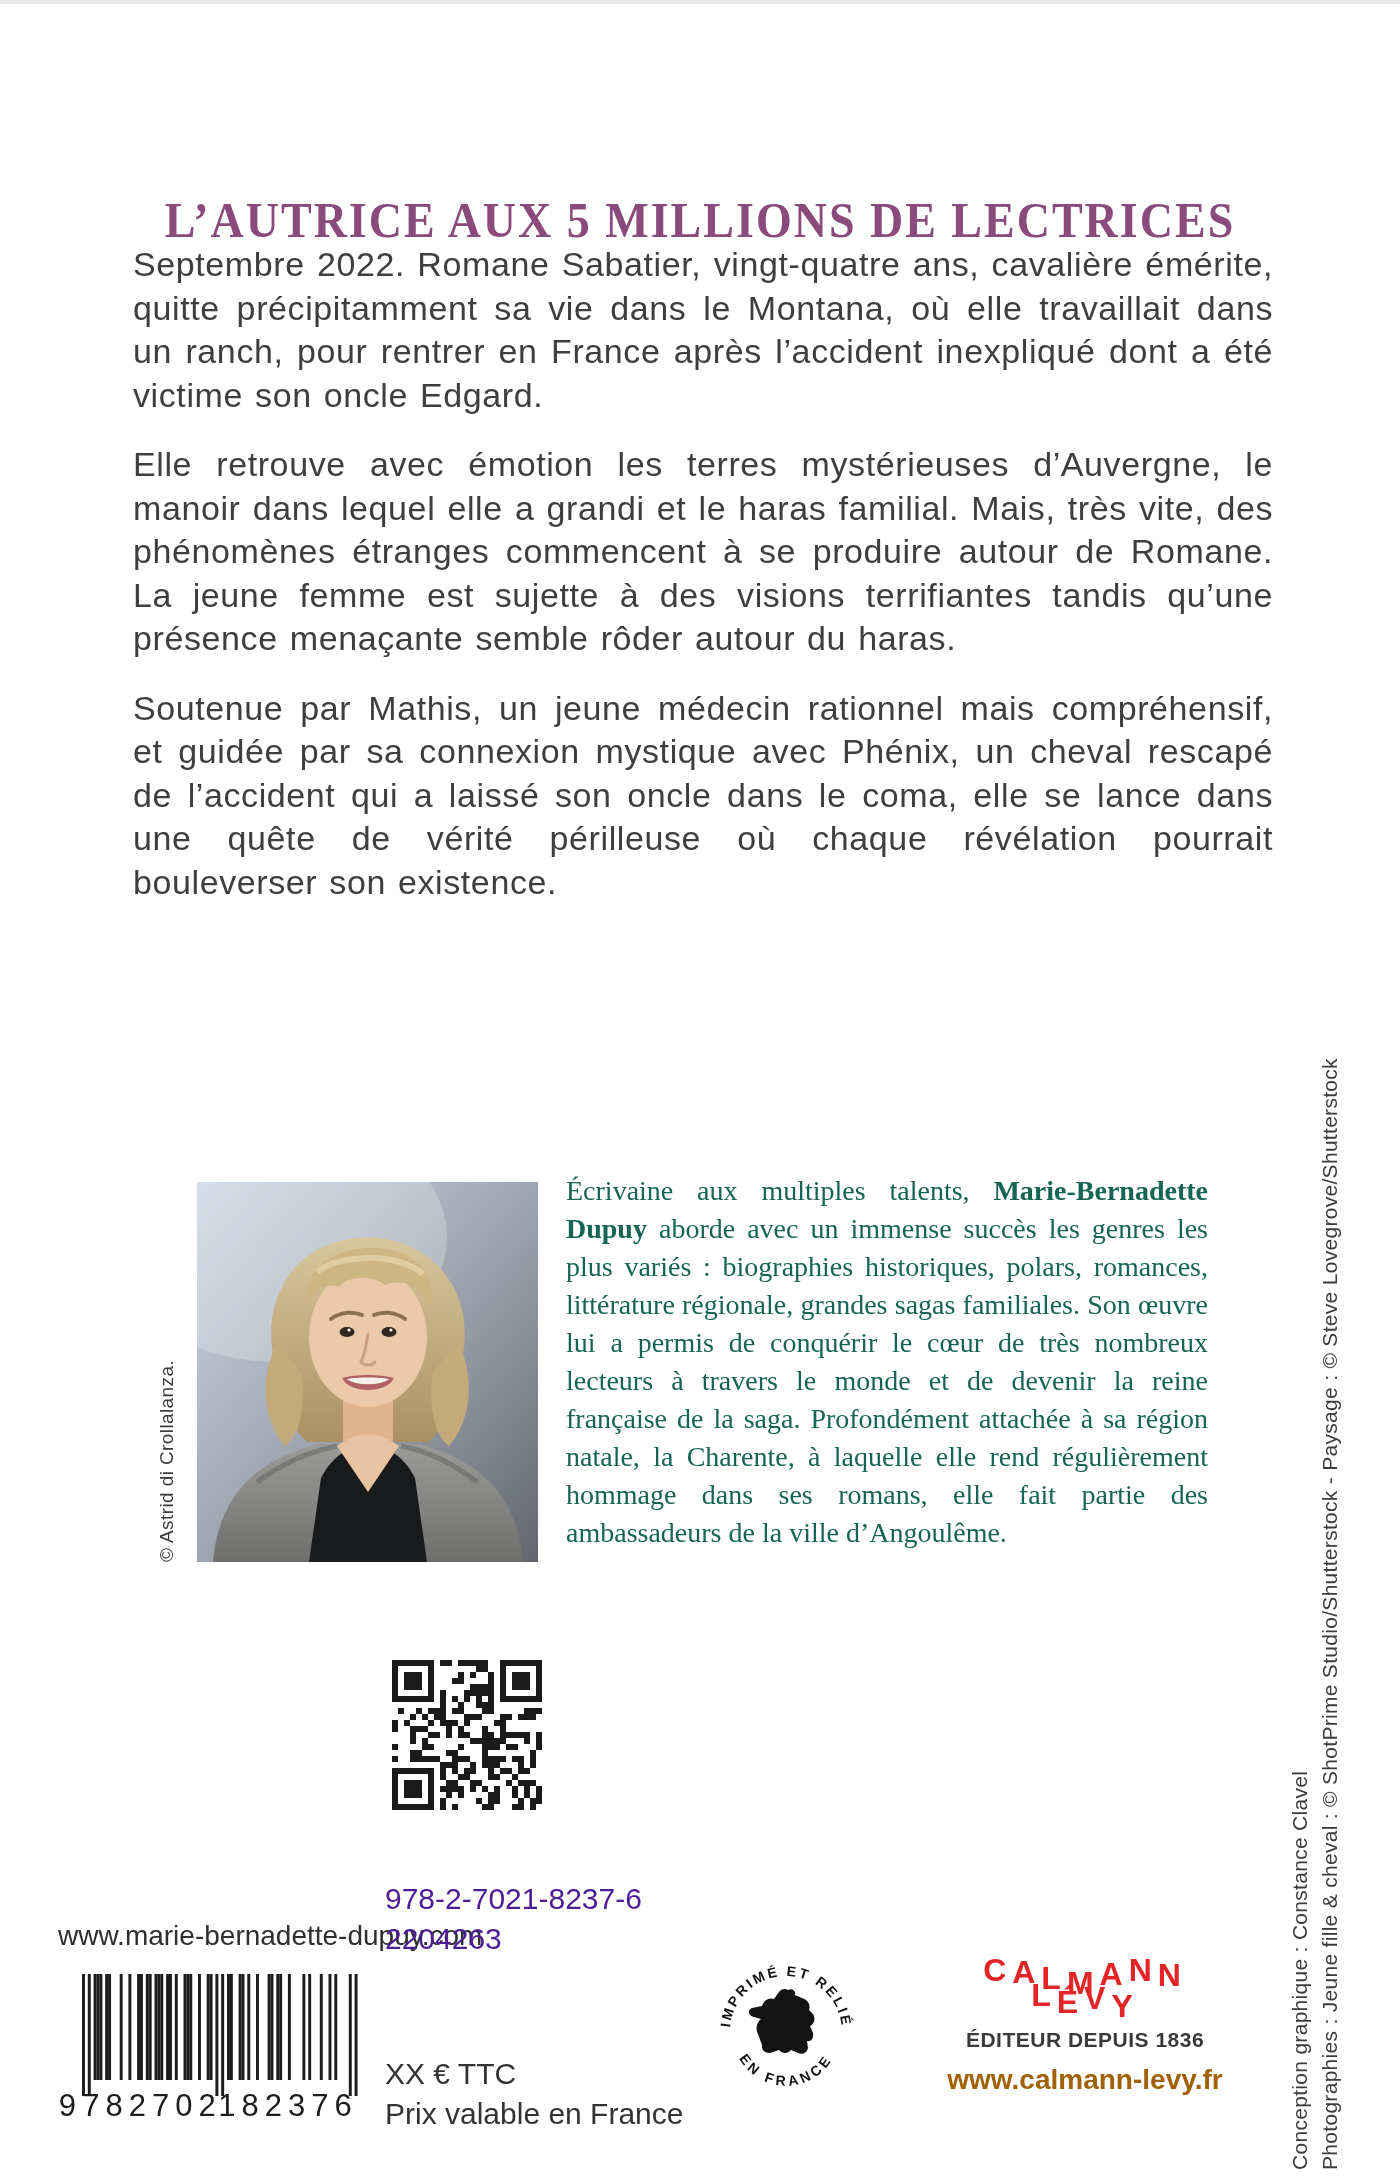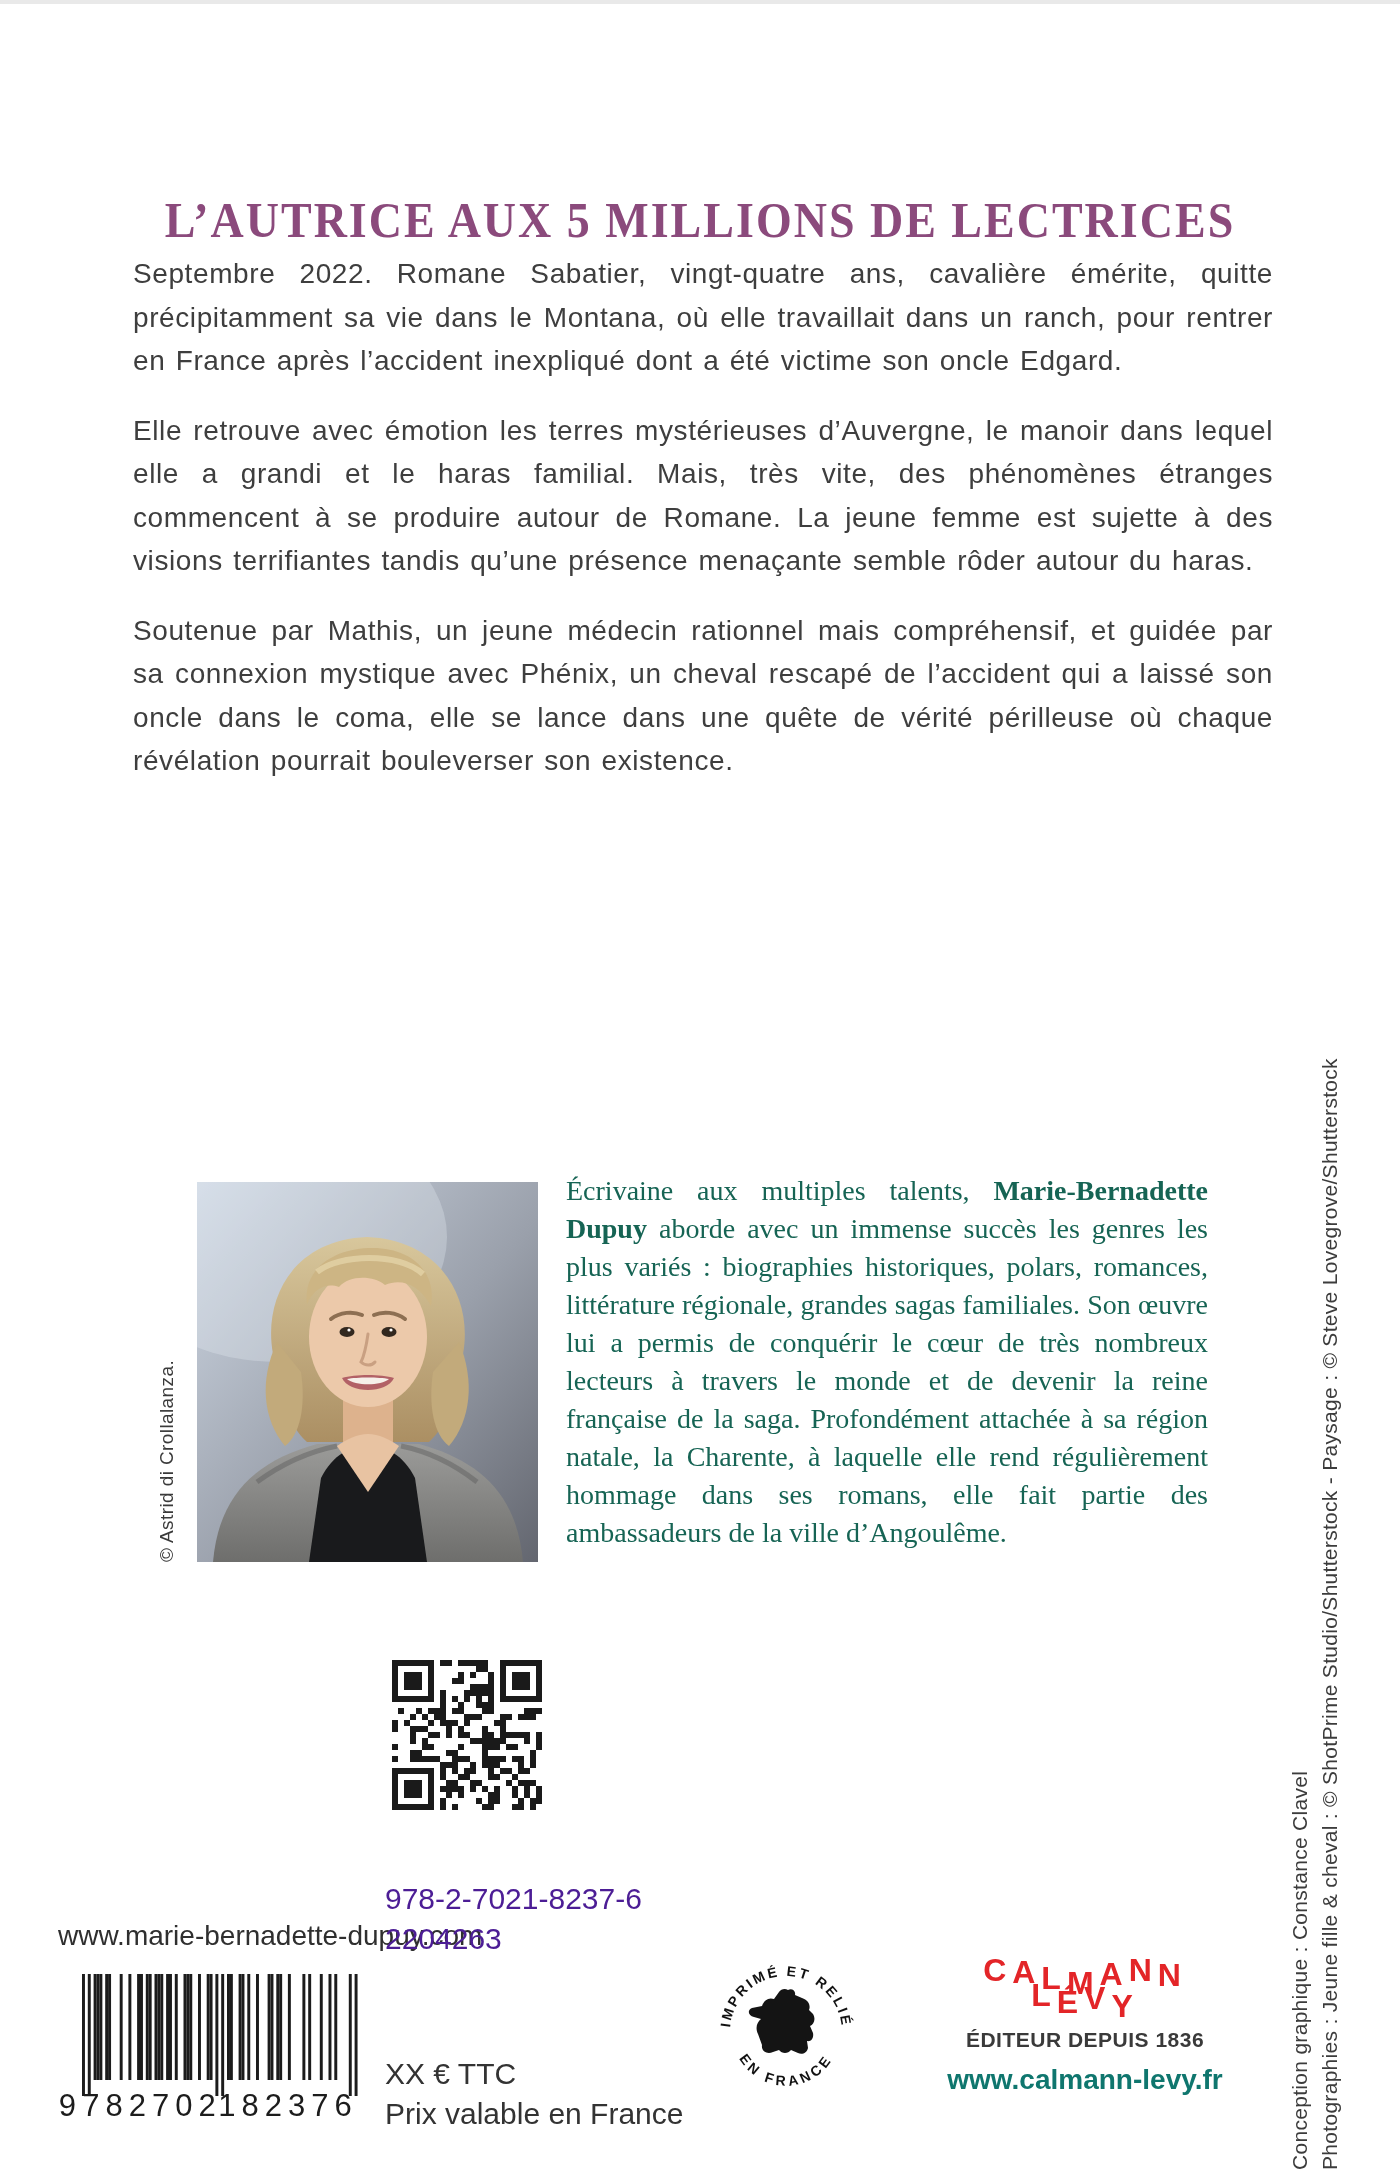--- a/index.html
+++ b/index.html
@@ -1,22 +1,22 @@
 <!DOCTYPE html>
 <html><head>
 <meta charset="utf-8">
 <style>
   html,body{margin:0;padding:0;background:#e9e9e9;}
   .page{position:relative;width:1400px;height:2183px;background:#ffffff;margin:4px auto;overflow:hidden;
         font-family:"Liberation Sans",sans-serif;color:#3e3e3e;}
   .title{position:absolute;left:0;top:190px;width:100%;text-align:center;
          font-family:"Liberation Serif",serif;font-weight:700;font-size:46px;letter-spacing:2px;
          transform:scaleY(1.08);}
-  .synopsis{position:absolute;left:133px;top:248px;width:1140px;text-align:justify;
-            font-size:28px;line-height:43.5px;letter-spacing:.6px;word-spacing:2px;color:#3e3e3e;}
+  .synopsis{position:absolute;left:133px;top:239px;width:1140px;text-align:justify;
+            font-size:34px;line-height:43.5px;letter-spacing:.6px;word-spacing:2px;color:#3e3e3e;}
   .synopsis p{margin:0 0 26px 0;}
   .photo{position:absolute;left:197px;top:1178px;width:341px;height:380px;}
   .photo-credit{position:absolute;left:156px;top:1558px;transform:rotate(-90deg);transform-origin:0 0;
                 white-space:nowrap;font-size:19px;color:#3a3a3a;letter-spacing:.4px;}
   .bio{position:absolute;left:566px;top:1168px;width:642px;text-align:justify;
        font-family:"Liberation Serif",serif;font-size:28px;line-height:38px;}
   .bio b{font-weight:700;}
   .qr{position:absolute;left:388px;top:1652px;width:158px;height:158px;}
   .fb-text{position:absolute;left:564px;top:1698px;font-size:27px;line-height:34px;color:#3f3f3f;}
   .fb-text .b{font-weight:700;color:#353535;}
@@ -24,21 +24,21 @@
   .barcode{position:absolute;left:56px;top:1970px;}
   .barcode text{font-family:"Liberation Sans",sans-serif;font-size:31px;fill:#1c1c1c;}
   .isbn{position:absolute;left:385px;top:1875px;font-size:30px;line-height:40px;color:#4c1d95;}
   .price{position:absolute;left:385px;top:2050px;font-size:30px;line-height:40px;color:#333;}
   .stamp{position:absolute;left:716px;top:1956px;width:140px;height:140px;}
   .stamp text{font-family:"Liberation Sans",sans-serif;font-weight:700;fill:#111;}
   .publisher{position:absolute;left:940px;top:1950px;width:290px;text-align:center;}
   .pub-l1{font-weight:700;font-size:32px;letter-spacing:6px;line-height:32px;}
   .pub-l2{font-weight:700;font-size:32px;letter-spacing:6px;line-height:30px;margin-top:-6px;}
   .pub-tag{font-weight:700;font-size:21px;letter-spacing:.5px;color:#3a3a3a;margin-top:18px;}
-  .pub-www{font-weight:700;font-size:28px;color:#0f766e;margin-top:12px;}
+  .pub-www{font-weight:700;font-size:28px;color:#a16207;margin-top:12px;}
   .vcredit{position:absolute;transform:rotate(-90deg);transform-origin:0 0;white-space:nowrap;
            font-size:21px;color:#3c3c3c;letter-spacing:.3px;}
   .vc1{left:1288px;top:2166px;}
   .vc2{left:1318px;top:2166px;}
 </style>
 </head>
 <body>
 
 <div class="page">
 

